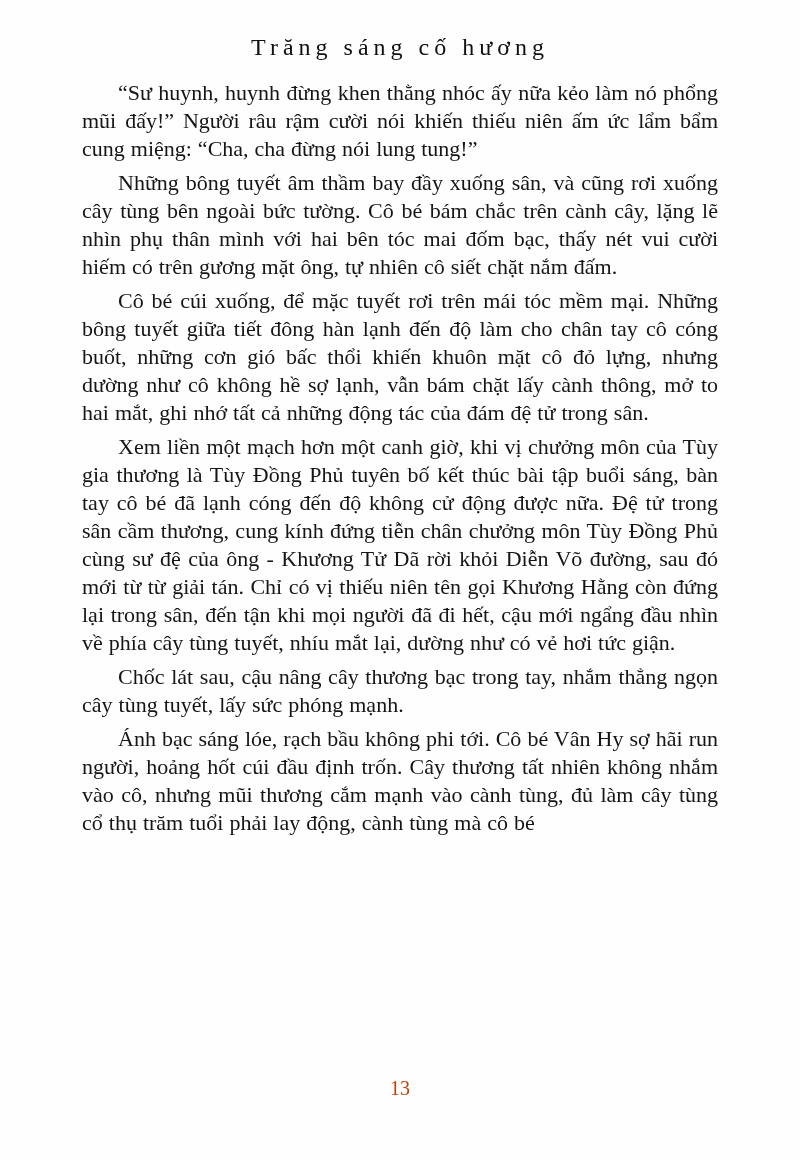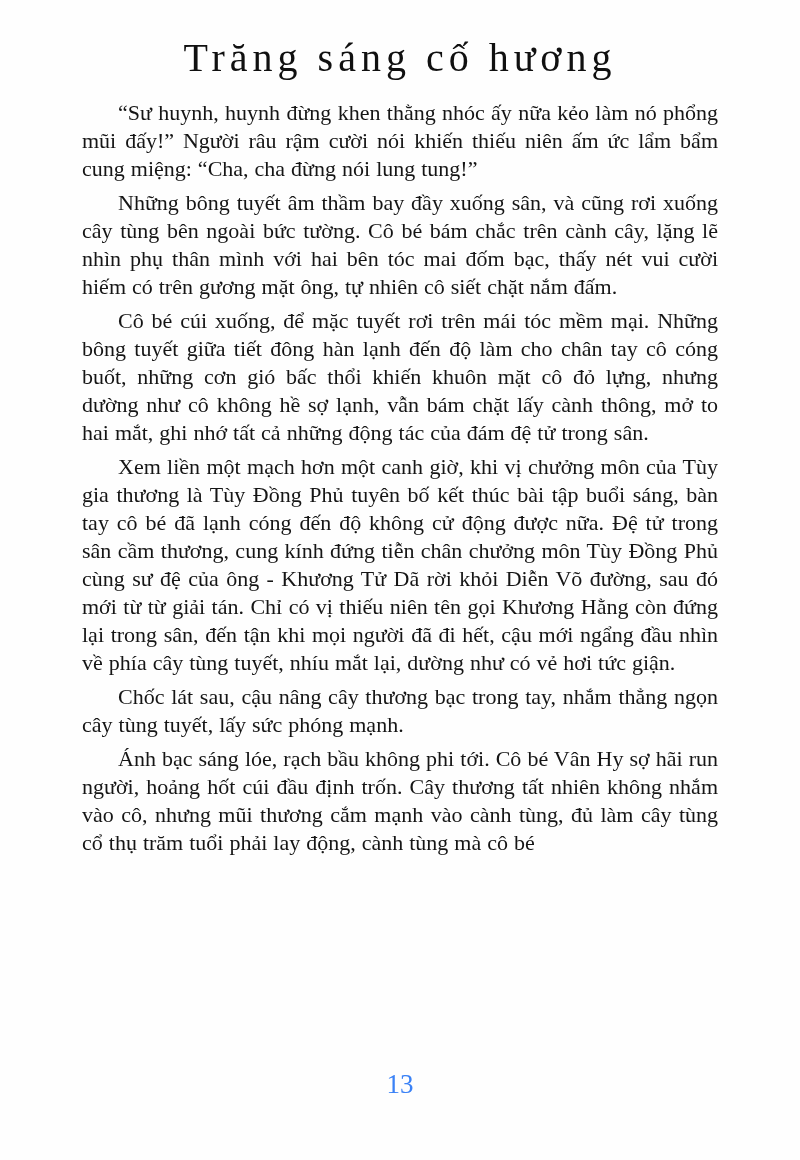--- a/index.html
+++ b/index.html
@@ -14,42 +14,42 @@
     box-sizing: border-box;
     background: #fefefe;
     padding: 34px 82px 0 82px;
     font-family: "Liberation Serif", "DejaVu Serif", serif;
     color: #151515;
     overflow: hidden;
   }
   .title {
     margin: 0 0 18px 0;
     text-align: center;
-    font-size: 40px;
+    font-size: 24px;
     font-weight: 400;
     letter-spacing: 5px;
     color: #101010;
     white-space: nowrap;
   }
   .body-text p {
     margin: 0 0 6px 0;
     font-size: 22px;
     line-height: 28px;
     text-align: justify;
     text-indent: 36px;
     word-spacing: 0.5px;
   }
   .page-number {
     position: absolute;
     left: 0;
     right: 0;
     bottom: 60px;
     text-align: center;
-    font-size: 27px;
-    color: #3b82f6;
+    font-size: 20px;
+    color: #c2410c;
   }
 </style>
 </head>
 <body>
 
 <div class="page">
   <h1 class="title">Trăng sáng cố hương</h1>
 
   <div class="body-text">
       <p>“Sư huynh, huynh đừng khen thằng nhóc ấy nữa kẻo làm nó phổng mũi đấy!” Người râu rậm cười nói khiến thiếu niên ấm ức lẩm bẩm cung miệng: “Cha, cha đừng nói lung tung!”</p>

